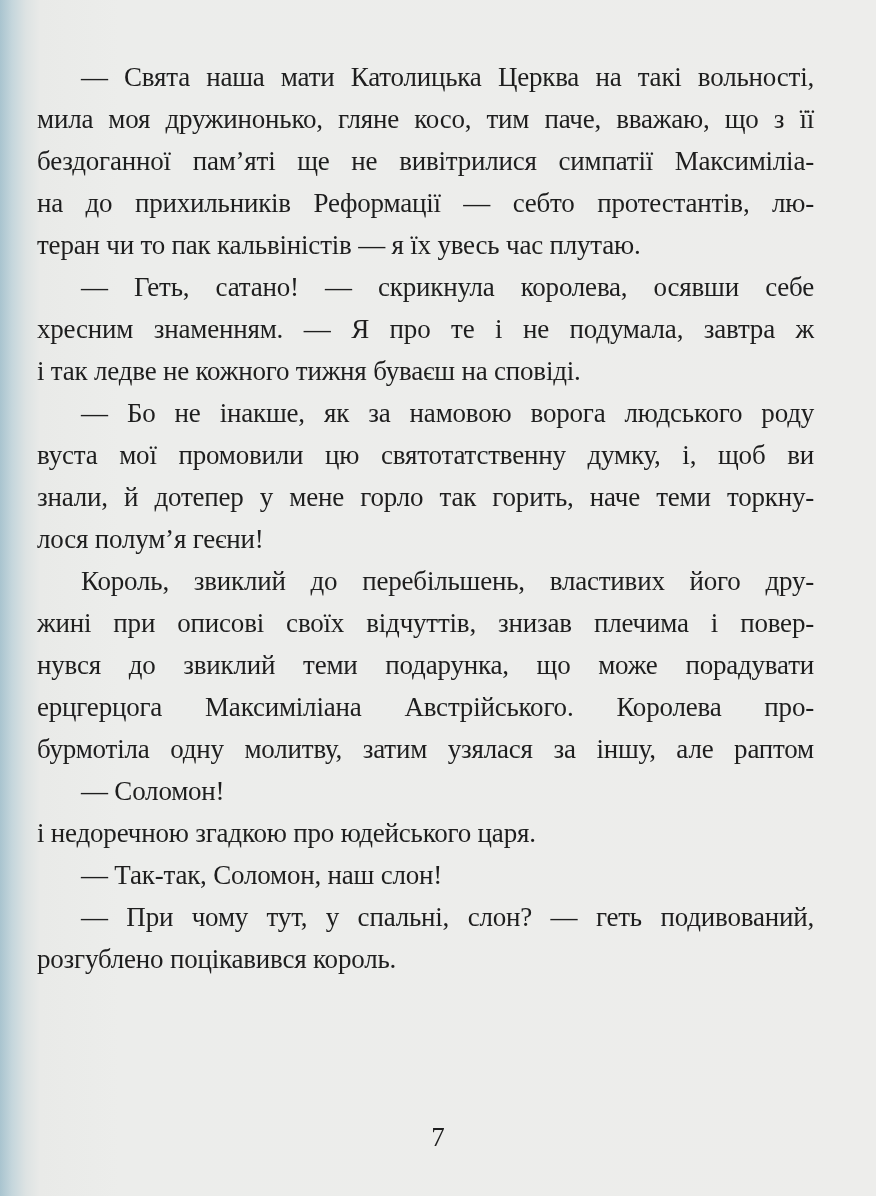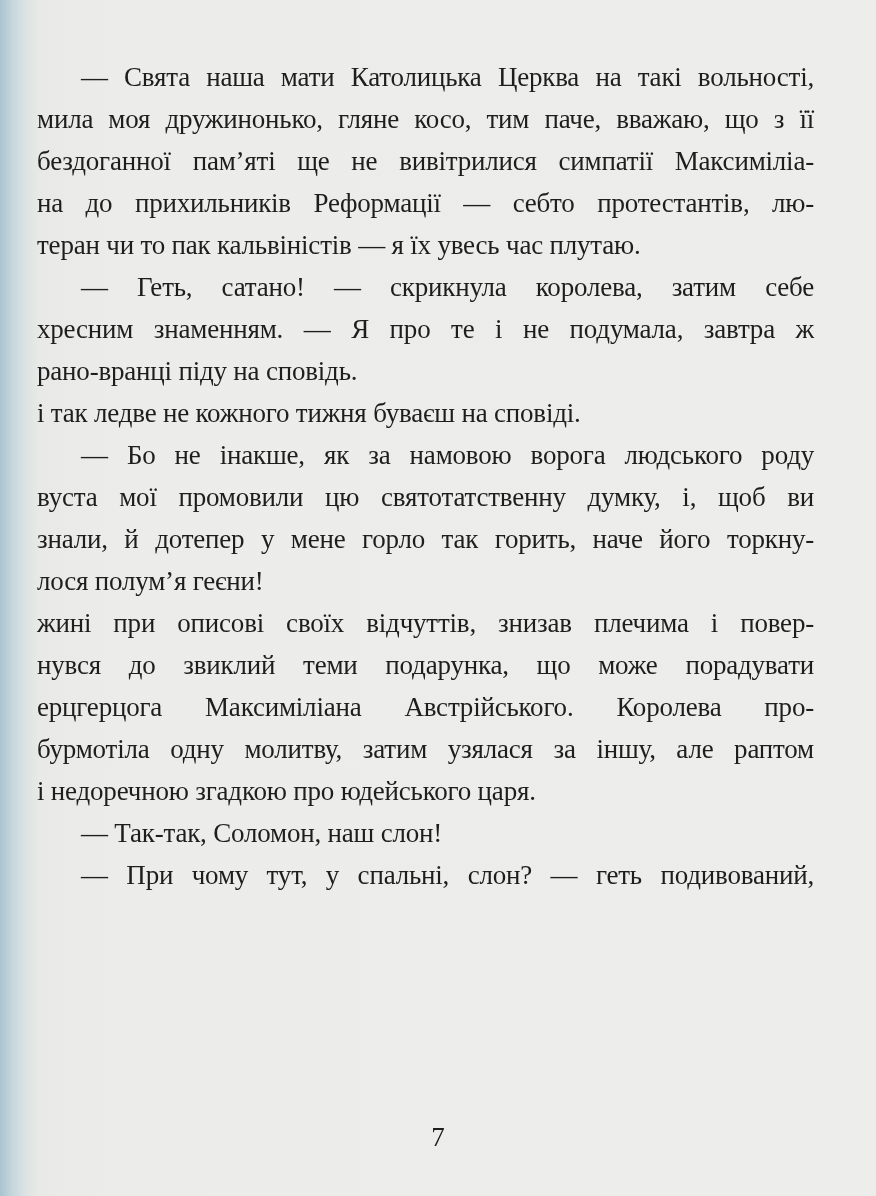--- a/index.html
+++ b/index.html
@@ -59,30 +59,32 @@
 </head>
 <body>
 
 <div class="page">
   <div class="text-block">
     <span class="line indent">— Свята наша мати Католицька Церква на такі вольності,</span>
     <span class="line">мила моя дружинонько, гляне косо, тим паче, вважаю, що з її</span>
     <span class="line">бездоганної пам’яті ще не вивітрилися симпатії Максиміліа-</span>
     <span class="line">на до прихильників Реформації — себто протестантів, лю-</span>
     <span class="line last">теран чи то пак кальвіністів — я їх увесь час плутаю.</span>
-    <span class="line indent">— Геть, сатано! — скрикнула королева, затим себе</span>
+    <span class="line indent">— Геть, сатано! — скрикнула королева, осявши себе</span>
     <span class="line">хресним знаменням. — Я про те і не подумала, завтра ж</span>
-    <span class="line last">рано-вранці піду на сповідь.</span>
     <span class="line last">і так ледве не кожного тижня буваєш на сповіді.</span>
     <span class="line indent">— Бо не інакше, як за намовою ворога людського роду</span>
     <span class="line">вуста мої промовили цю святотатственну думку, і, щоб ви</span>
-    <span class="line">знали, й дотепер у мене горло так горить, наче його торкну-</span>
+    <span class="line">знали, й дотепер у мене горло так горить, наче теми торкну-</span>
     <span class="line last">лося полум’я геєни!</span>
+    <span class="line indent">Король, звиклий до перебільшень, властивих його дру-</span>
     <span class="line">жині при описові своїх відчуттів, знизав плечима і повер-</span>
     <span class="line">нувся до звиклий теми подарунка, що може порадувати</span>
     <span class="line">ерцгерцога Максиміліана Австрійського. Королева про-</span>
     <span class="line">бурмотіла одну молитву, затим узялася за іншу, але раптом</span>
+    <span class="line indent last">— Соломон!</span>
     <span class="line last">і недоречною згадкою про юдейського царя.</span>
     <span class="line indent last">— Так-так, Соломон, наш слон!</span>
     <span class="line indent">— При чому тут, у спальні, слон? — геть подивований,</span>
+    <span class="line last">розгублено поцікавився король.</span>
   </div>
   <div class="page-number">7</div>
 </div>
 
 </body></html>

